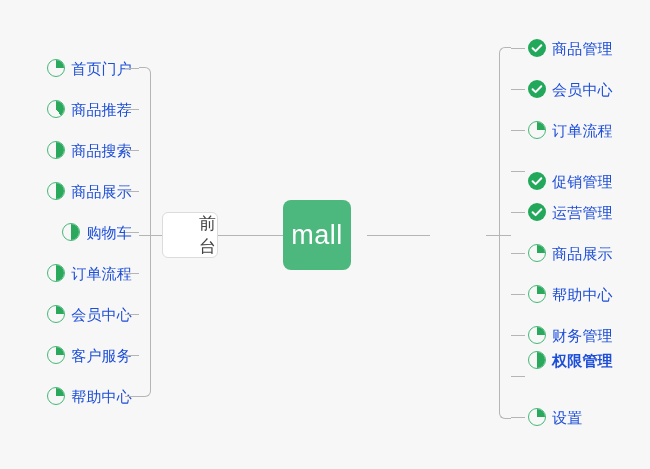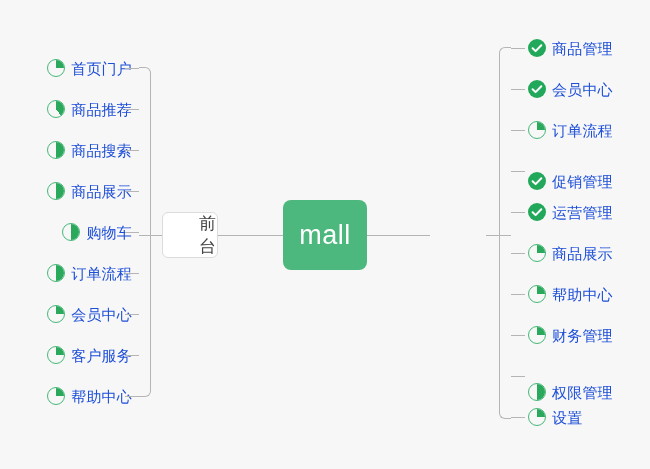--- a/index.html
+++ b/index.html
@@ -95,21 +95,21 @@
     top: 212px;
   }
   #node-front { left: 162px; padding-left: 36px; }
   #node-back  { left: 430px; }
 
   
   #node-root {
     position: absolute;
     left: 283px;
     top: 200px;
-    width: 84px;
+    width: 68px;
     height: 70px;
     background: #4cb87e;
     border-radius: 8px;
     display: flex;
     align-items: center;
     justify-content: center;
     color: #ffffff;
     font-size: 27px;
     letter-spacing: .5px;
   }
@@ -281,21 +281,21 @@
           <span class="wedge" style="background: conic-gradient(rgb(42, 168, 92) 0deg, rgb(42, 168, 92) 90deg, transparent 90deg, transparent 360deg);"></span>
         </span>
         <span class="leaf-label">帮助中心</span>
       </div>
       <div class="leaf right" style="top: 322px;">
         <span class="status-icon pie">
           <span class="wedge" style="background: conic-gradient(rgb(42, 168, 92) 0deg, rgb(42, 168, 92) 90deg, transparent 90deg, transparent 360deg);"></span>
         </span>
         <span class="leaf-label">财务管理</span>
       </div>
-      <div class="leaf right" style="top: 379px;">
+      <div class="leaf right" style="top: 347px; font-weight: bold;">
         <span class="status-icon pie">
           <span class="wedge" style="background: conic-gradient(rgb(42, 168, 92) 0deg, rgb(42, 168, 92) 180deg, transparent 180deg, transparent 360deg);"></span>
         </span>
         <span class="leaf-label">权限管理</span>
       </div>
       <div class="leaf right" style="top: 404px;">
         <span class="status-icon pie">
           <span class="wedge" style="background: conic-gradient(rgb(42, 168, 92) 0deg, rgb(42, 168, 92) 90deg, transparent 90deg, transparent 360deg);"></span>
         </span>
         <span class="leaf-label">设置</span>

